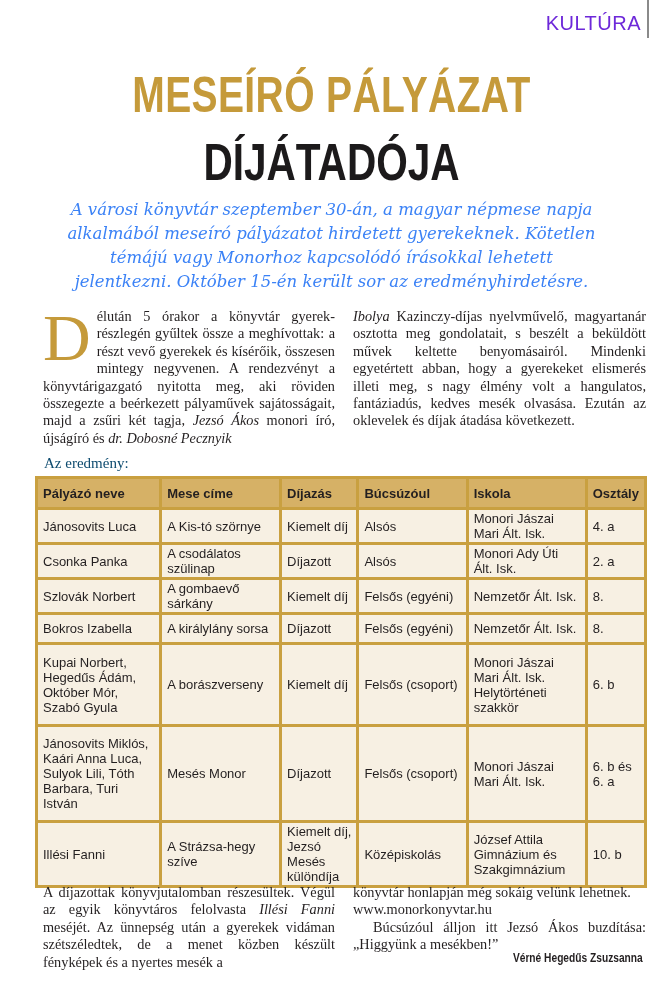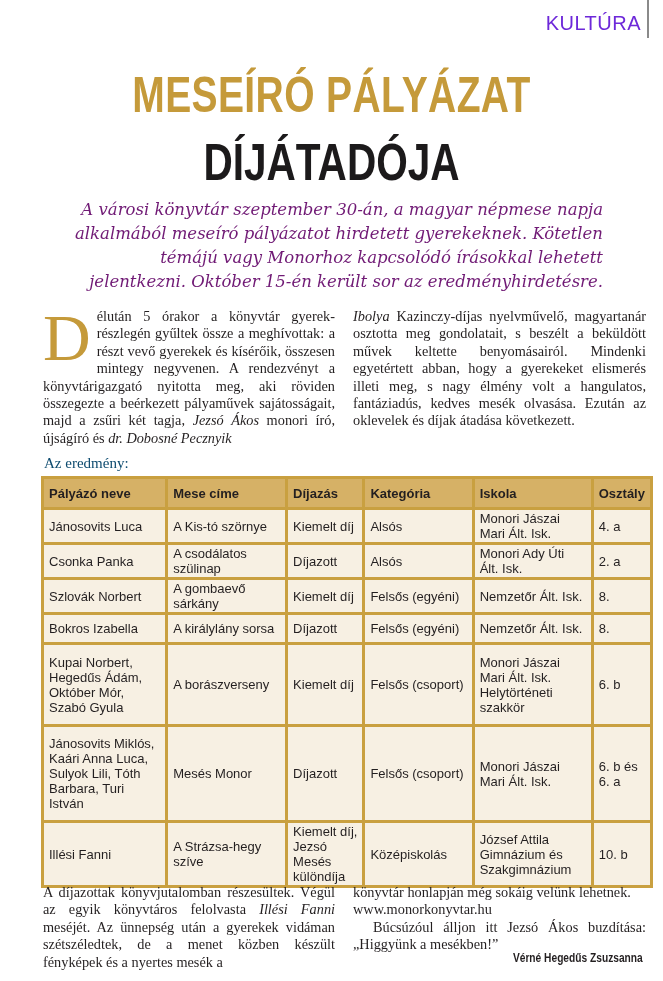--- a/index.html
+++ b/index.html
@@ -1,28 +1,28 @@
 <!DOCTYPE html>
 <html><head>
   <meta charset="utf-8">
   <style>
     html, body { margin: 0; padding: 0; background: #ffffff; }
     body { width: 663px; height: 981px; position: relative; overflow: hidden; color: #231f20; }
     .section-tag { position: absolute; top: 12px; right: 22px; font-family: "Liberation Sans", sans-serif; font-size: 20px; color: #6d28d9; letter-spacing: 0.5px; }
     .section-bar { position: absolute; top: 0; right: 14px; width: 2px; height: 38px; background: #8a8a8a; }
     .title1 { position: absolute; top: 66px; left: 0; width: 663px; text-align: center; font-family: "Liberation Sans", sans-serif; font-weight: bold; font-size: 50px; color: #c59a3a; transform: scaleX(0.78); transform-origin: center; letter-spacing: 0.5px; }
     .title2 { position: absolute; top: 132px; left: 0; width: 663px; text-align: center; font-family: "Liberation Sans", sans-serif; font-weight: bold; font-size: 52px; color: #1c1a1b; transform: scaleX(0.78); transform-origin: center; }
-    .lead { position: absolute; top: 198px; left: 60px; width: 543px; text-align: right; font-family: "DejaVu Serif", serif; font-style: italic; font-size: 16.5px; line-height: 24px; color: #701a75; }
+    .lead { position: absolute; top: 198px; left: 60px; width: 543px; text-align: center; font-family: "DejaVu Serif", serif; font-style: italic; font-size: 16.5px; line-height: 24px; color: #3b82f6; }
     .col { position: absolute; font-family: "Liberation Serif", serif; font-size: 14.3px; line-height: 17.4px; text-align: justify; color: #231f20; hyphens: manual; }
     .col1 { top: 308px; left: 43px; width: 292px; }
     .col2 { top: 308px; left: 353px; width: 293px; }
     .dropcap { float: left; font-family: "Liberation Serif", serif; font-size: 66px; line-height: 52px; color: #c59a3a; margin: 2px 6px 0 0; padding-top: 2px; }
     .it { font-style: italic; }
     .result-label { position: absolute; top: 455px; left: 44px; font-family: "Liberation Serif", serif; font-size: 15px; color: #0c4a6e; }
-    table.results { position: absolute; top: 476px; left: 41px; width: 612px; border-collapse: collapse; font-family: "Liberation Sans", sans-serif; font-size: 13px; line-height: 15px; color: #231f20; }
+    table.results { position: absolute; top: 476px; left: 35px; width: 612px; border-collapse: collapse; font-family: "Liberation Sans", sans-serif; font-size: 13px; line-height: 15px; color: #231f20; }
     table.results th, table.results td { border: 3px solid #c9a040; padding: 1px 5px; text-align: left; vertical-align: middle; }
     table.results th { background: #d6b166; font-weight: bold; height: 26px; }
     table.results td { background: #f7f0e3; }
     .c1 { width: 118px; } .c2 { width: 110px; } .c3 { width: 66px; } .c4 { width: 99px; } .c5 { width: 108px; margin-left: 24px; } .c6 { width: 45px; }
     .col3 { top: 884px; left: 43px; width: 292px; }
     .col4 { top: 884px; left: 353px; width: 293px; }
     .indent { text-indent: 20px; display: block; }
     .byline { position: absolute; top: 951px; right: 20px; font-family: "Liberation Sans", sans-serif; font-weight: bold; font-size: 12px; color: #231f20; transform: scaleX(0.85); transform-origin: right; }
   </style>
 </head>
@@ -45,21 +45,21 @@
 </div>
 
 <div class="result-label">Az eredmény:</div>
 
 <table class="results">
   <thead>
     <tr>
       <th class="c1">Pályázó neve</th>
       <th class="c2">Mese címe</th>
       <th class="c3">Díjazás</th>
-      <th class="c4">Kategória</th>
+      <th class="c4">Búcsúzóul</th>
       <th class="c5">Iskola</th>
       <th class="c6">Osztály</th>
     </tr>
   </thead>
   <tbody>
     <tr style="height:32px">
       <td>Jánosovits Luca</td>
       <td>A Kis-tó szörnye</td>
       <td>Kiemelt díj</td>
       <td>Alsós</td>

